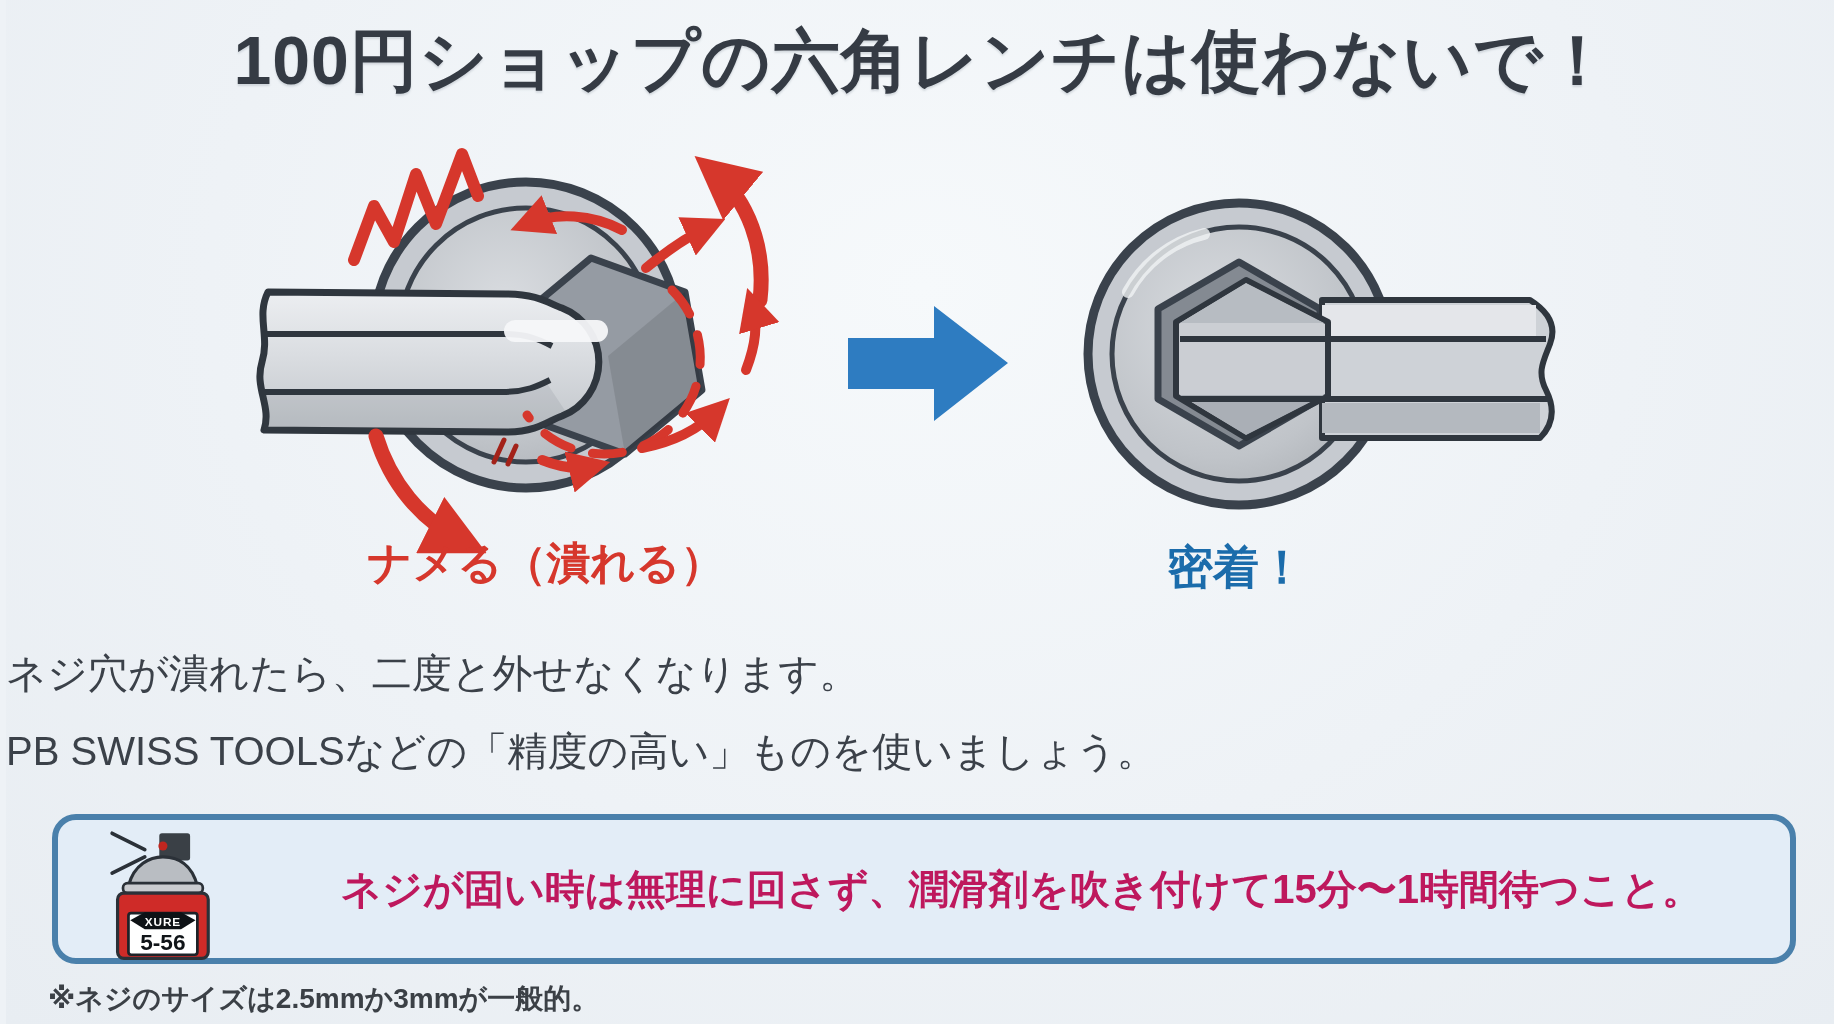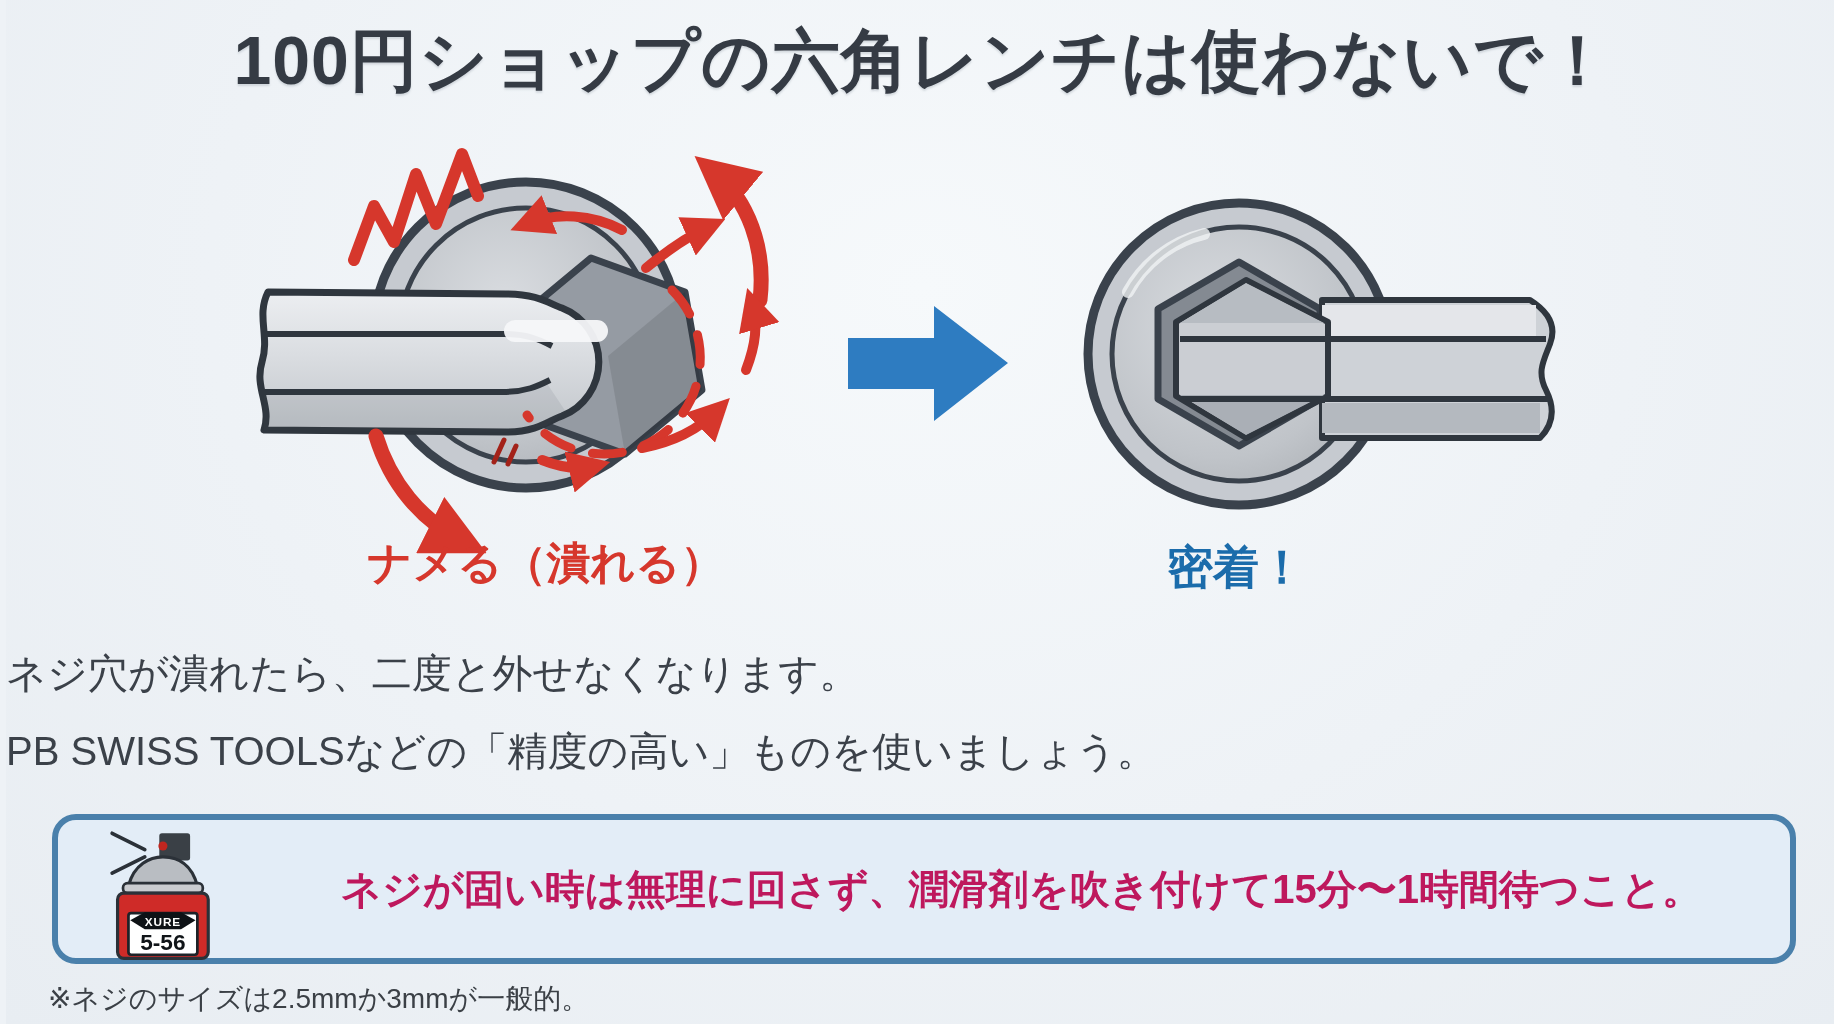--- a/index.html
+++ b/index.html
@@ -46,21 +46,21 @@
     border-radius:24px;
     display:flex;align-items:center;justify-content:center;
     padding-left:195px;
   }
   .tip-text{
     font-size:40px;font-weight:700;color:#be185d;white-space:nowrap;
   }
   .spray-can{position:absolute;left:38px;top:6px;width:132px;height:136px;}
   .footnote{
     position:absolute;top:980px;left:42px;
-    font-size:28px;font-weight:400;color:#3b4046;white-space:nowrap;
+    font-size:28px;font-weight:700;color:#3b4046;white-space:nowrap;
   }
 </style>
 </head>
 <body>
 
 <div class="stage">
 
   <div class="page-title">100円ショップの六角レンチは使わないで！</div>
 
   <svg class="illus" viewBox="0 0 1834 480">

